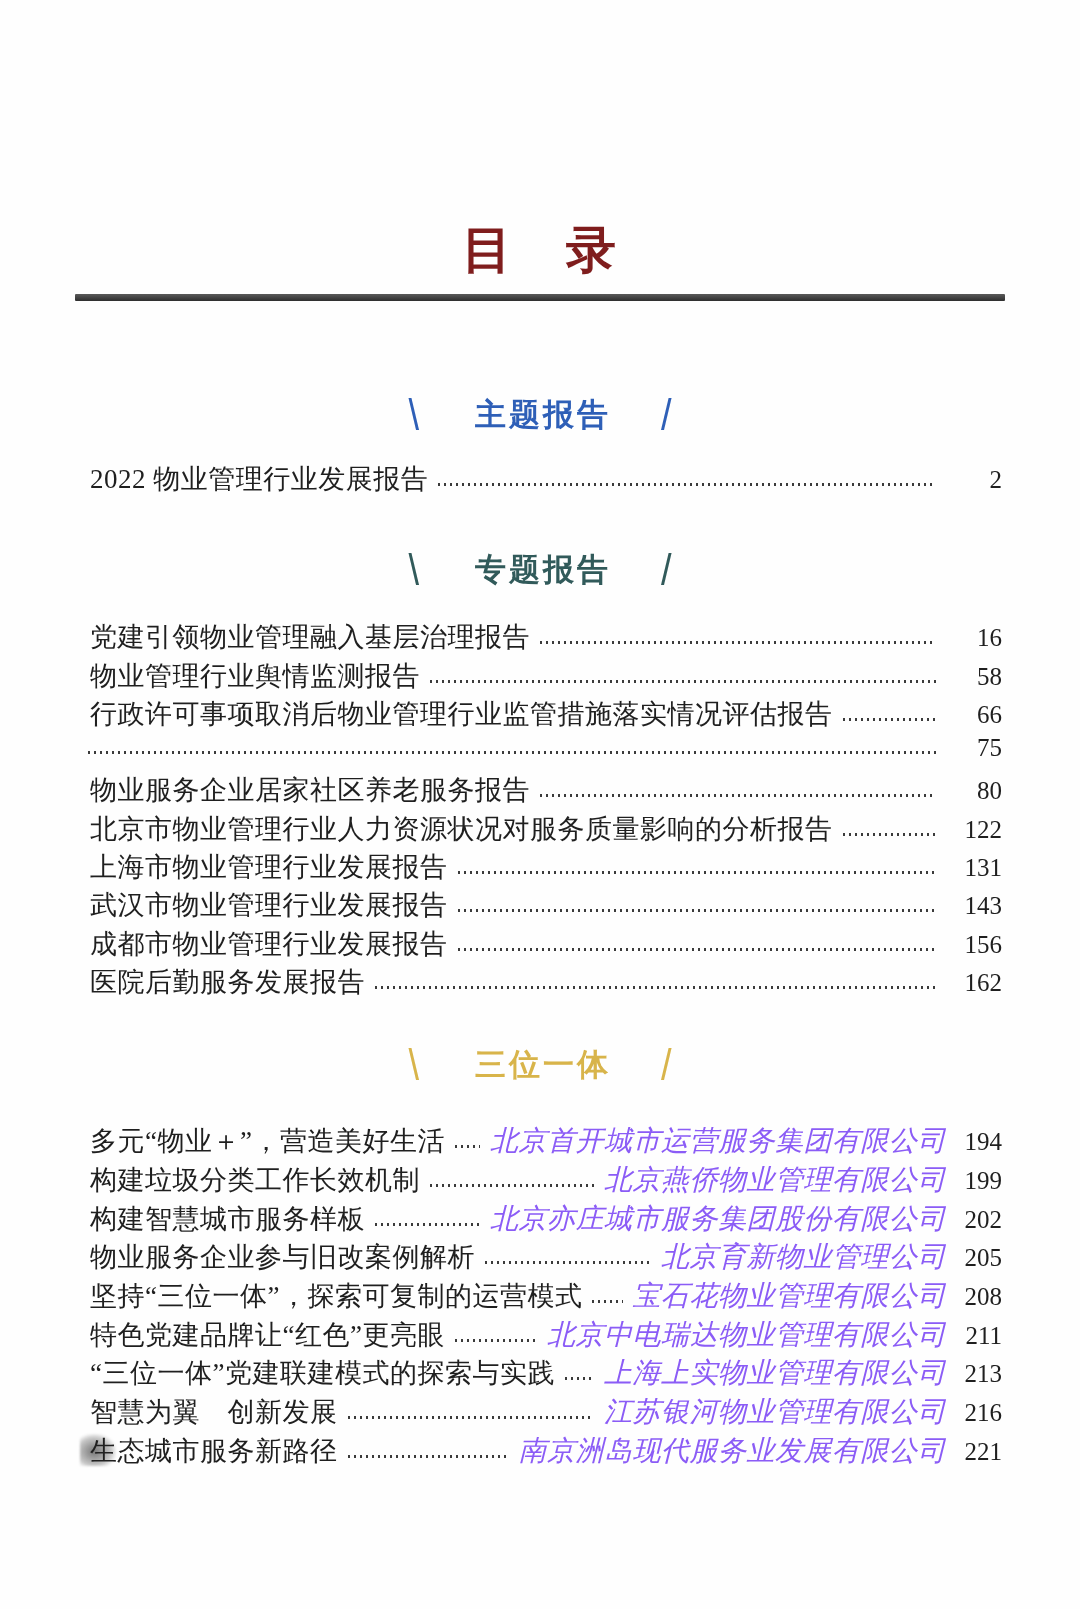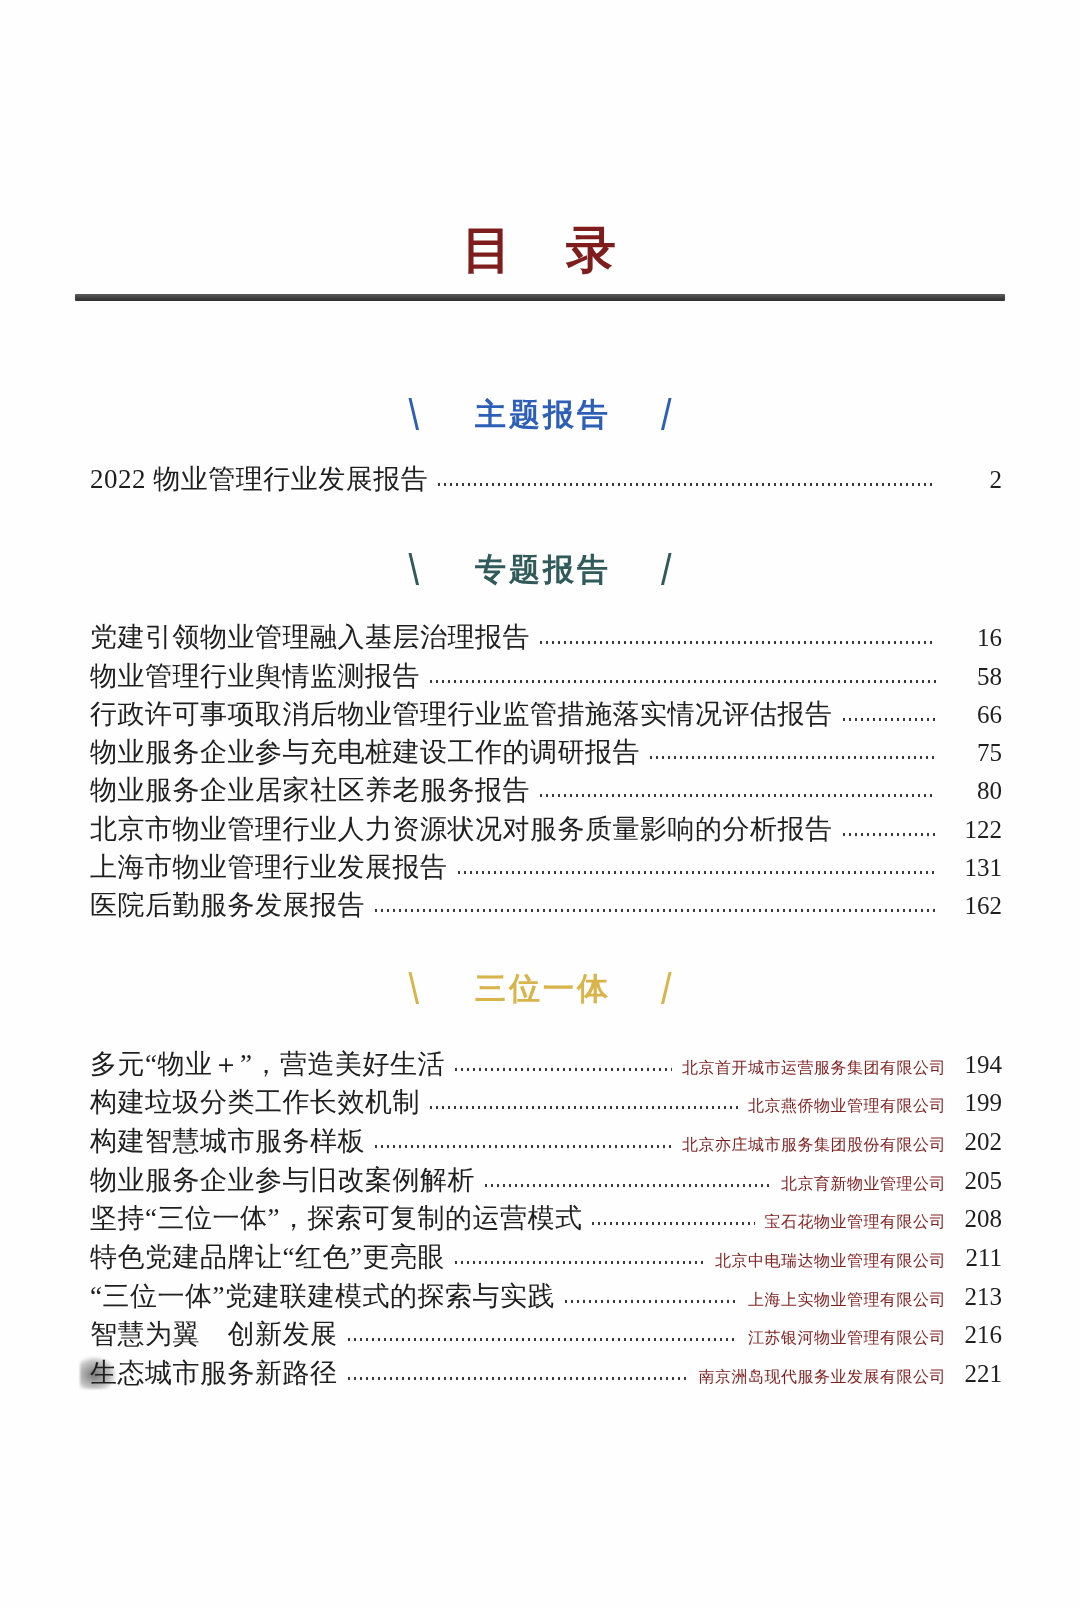--- a/index.html
+++ b/index.html
@@ -81,23 +81,24 @@
     min-width:18px;
     height:3px;
     margin:0 10px 0 8px;
     transform:translateY(-2px);
     background-image:radial-gradient(circle,#3b3b3b 1.2px,rgba(0,0,0,0) 1.5px);
     background-size:6px 3px;
     background-repeat:repeat-x;
     background-position:left center;
   }
   .toc-company{
-    font-size:16px;
+    font-size:28px;
+    font-style:italic;
     letter-spacing:0.5px;
-    color:#7f1d1d;
+    color:#8b5cf6;
   }
   .toc-page{
     flex:0 0 auto;
     width:56px;
     text-align:right;
     font-size:25px;
     font-family:"Liberation Serif","DejaVu Serif",serif;
   }
 
   
@@ -148,38 +149,47 @@
       <span class="toc-title">物业管理行业舆情监测报告</span>
       <span class="leader"></span>
       <span class="toc-page">58</span>
     </div>
     <div class="toc-row">
       <span class="toc-title">行政许可事项取消后物业管理行业监管措施落实情况评估报告</span>
       <span class="leader"></span>
       <span class="toc-page">66</span>
     </div>
     <div class="toc-row">
-      <span class="toc-title">物业服务企业参与充电桩建设工作的调研报告</span>
       <span class="leader"></span>
       <span class="toc-page">75</span>
     </div>
     <div class="toc-row">
       <span class="toc-title">物业服务企业居家社区养老服务报告</span>
       <span class="leader"></span>
       <span class="toc-page">80</span>
     </div>
     <div class="toc-row">
       <span class="toc-title">北京市物业管理行业人力资源状况对服务质量影响的分析报告</span>
       <span class="leader"></span>
       <span class="toc-page">122</span>
     </div>
     <div class="toc-row">
       <span class="toc-title">上海市物业管理行业发展报告</span>
       <span class="leader"></span>
       <span class="toc-page">131</span>
+    </div>
+    <div class="toc-row">
+      <span class="toc-title">武汉市物业管理行业发展报告</span>
+      <span class="leader"></span>
+      <span class="toc-page">143</span>
+    </div>
+    <div class="toc-row">
+      <span class="toc-title">成都市物业管理行业发展报告</span>
+      <span class="leader"></span>
+      <span class="toc-page">156</span>
     </div>
     <div class="toc-row">
       <span class="toc-title">医院后勤服务发展报告</span>
       <span class="leader"></span>
       <span class="toc-page">162</span>
     </div>
   </div>
 
   <div class="section-header sec-cases">
     <span class="slash left">\</span>

